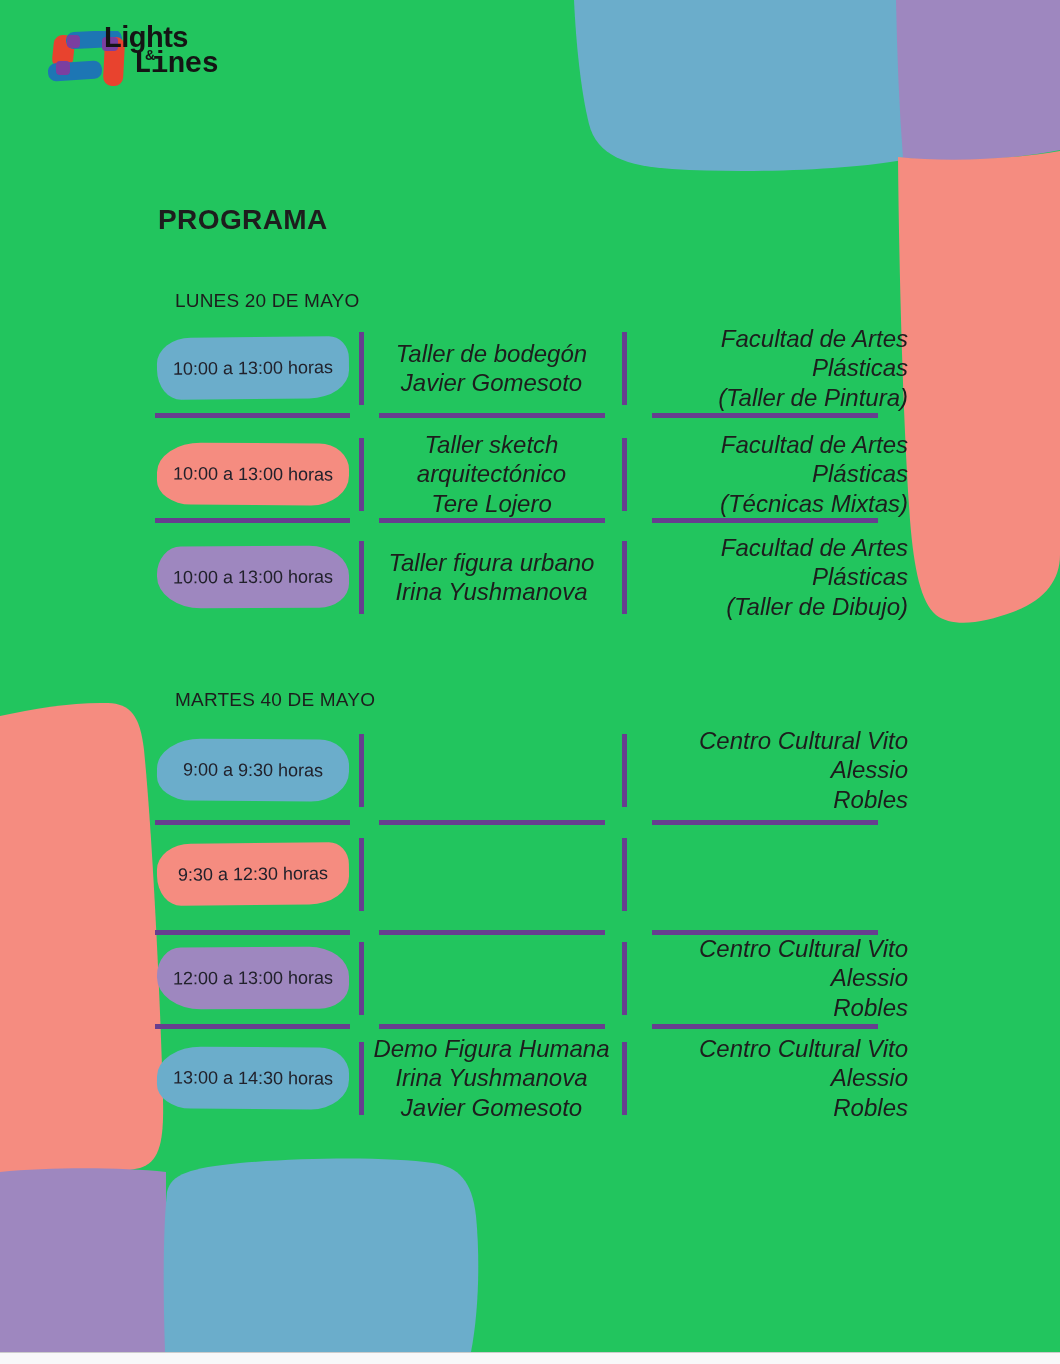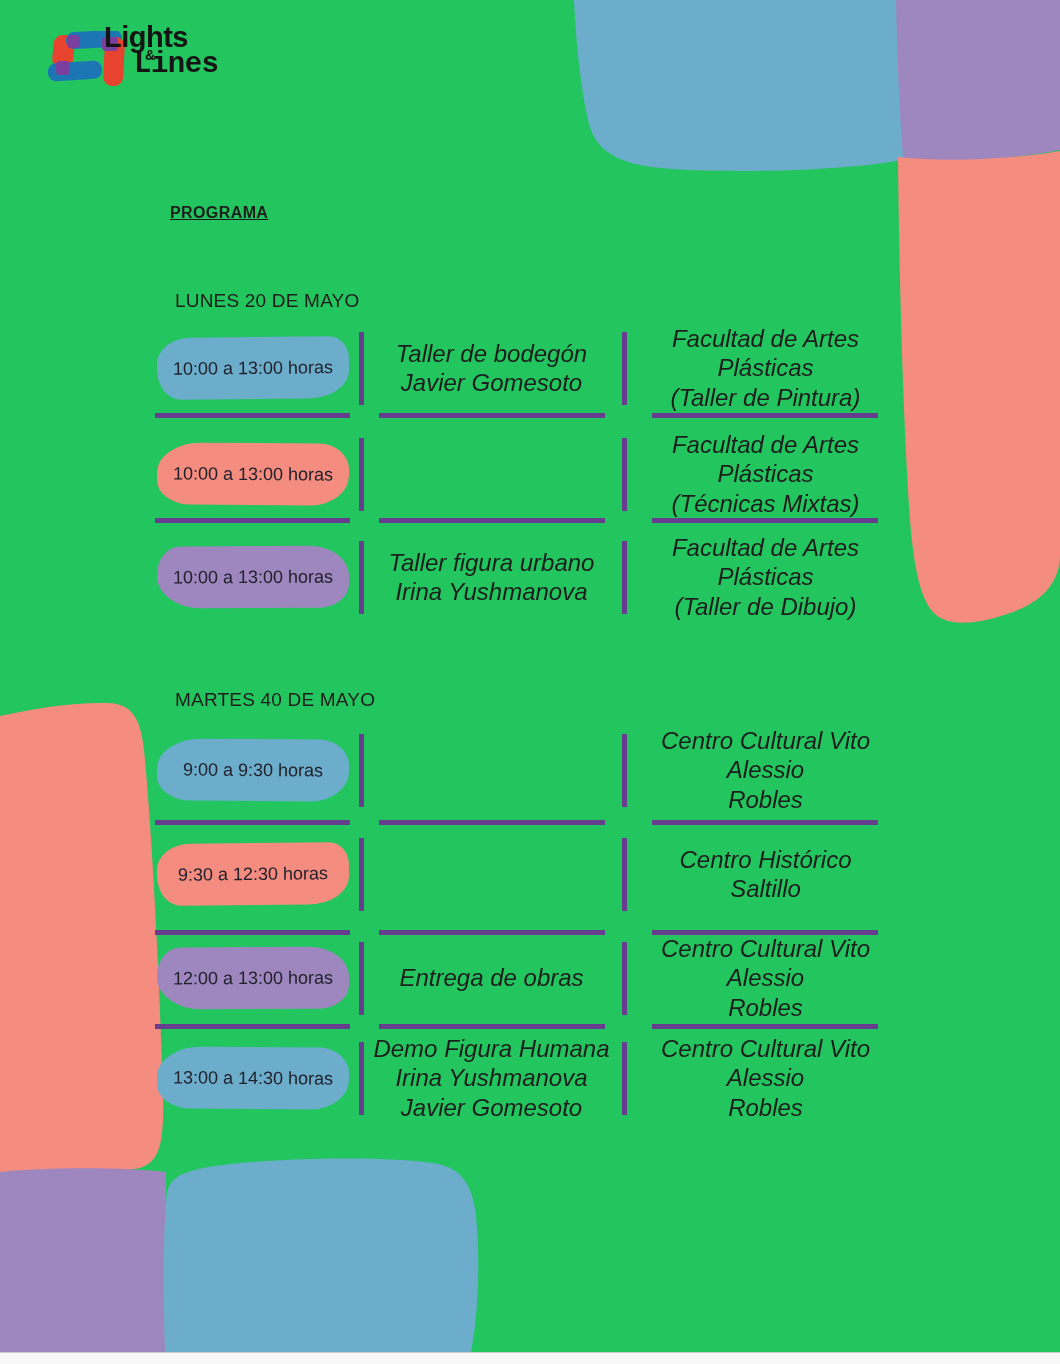--- a/index.html
+++ b/index.html
@@ -9,39 +9,39 @@
   
   .deco-layer{position:absolute;left:0;top:0;width:1060px;height:1364px;z-index:0;}
   
   .logo{position:absolute;left:48px;top:28px;z-index:2;width:260px;height:70px;}
   .logo-mark{position:absolute;left:0;top:3px;}
   .logo-text{position:absolute;left:56px;top:-4px;font-weight:800;font-size:29px;
              line-height:27px;color:#141414;letter-spacing:-0.5px;}
   .logo-text .line2{margin-left:30px;font-family:Liberation Mono, monospace;}
   .logo-amp{position:absolute;left:97px;top:19px;font-size:14px;font-weight:800;color:#141414;}
   
-  .h-programa{position:absolute;left:170px;top:204px;z-index:2;font-size:16px;font-weight:700;
-              letter-spacing:0.4px;color:#1d1d1d;text-decoration:underline;}
+  .h-programa{position:absolute;left:158px;top:204px;z-index:2;font-size:28px;font-weight:700;
+              letter-spacing:0.4px;color:#1d1d1d;}
   .day-label{position:absolute;left:175px;z-index:2;font-size:19px;color:#1d1d1d;letter-spacing:0.2px;}
   
   .row{position:absolute;left:155px;width:730px;height:72px;z-index:2;}
   .brush{position:absolute;left:2px;top:5px;width:192px;height:62px;display:flex;
          align-items:center;justify-content:center;font-size:18px;color:#21212b;text-align:center;}
   [data-brush="blue"]{background:var(--blue);}
   [data-brush="salmon"]{background:var(--salmon);}
   [data-brush="purple"]{background:var(--purple);}
   .r-a{border-radius:34px 20px 40px 24px / 26px 22px 28px 30px;transform:rotate(-0.6deg);}
   .r-b{border-radius:44px 30px 38px 34px / 30px 26px 30px 24px;transform:rotate(0.4deg);}
   .r-c{border-radius:24px 40px 30px 44px / 28px 30px 24px 32px;transform:rotate(-0.3deg);}
   .vbar{position:absolute;top:0;width:5px;height:73px;background:var(--line);}
   .v1{left:204px;} .v2{left:467px;}
   .cell{position:absolute;top:0;height:72px;display:flex;align-items:center;justify-content:center;
         text-align:center;white-space:pre-line;font-size:24px;line-height:1.22;color:#1d1d1d;font-style:italic;}
   .cell.activity{left:218px;width:237px;}
-  .cell.location{left:493px;width:235px;}
+  .cell.location{left:518px;width:235px;text-align:right;}
   
   .ulrow{position:absolute;left:155px;width:730px;height:5px;z-index:2;}
   .ulrow .ul{position:absolute;top:0;height:5px;background:var(--line);}
   .ul1{left:0;width:195px;} .ul2{left:224px;width:226px;} .ul3{left:497px;width:226px;}
   
   .page-bottom-line{position:absolute;left:0;top:1352px;width:1060px;height:1px;background:#cccccc;z-index:3;}
   .page-bottom-gap{position:absolute;left:0;top:1353px;width:1060px;height:11px;background:#f8f8f9;z-index:3;}
 </style>
 </head>
 <body>
@@ -89,20 +89,22 @@
   </div>
   <div class="ulrow" style="top:413px">
     <span class="ul ul1"></span>
       <span class="ul ul2"></span>
       <span class="ul ul3"></span>
   </div>
 
   <div class="row" style="top:438px">
     <div class="brush r-b" data-brush="salmon">10:00 a 13:00 horas</div>
     <div class="vbar v1"></div>
+    <div class="cell activity">Taller sketch arquitectónico
+Tere Lojero</div>
     <div class="vbar v2"></div>
     <div class="cell location">Facultad de Artes Plásticas
 (Técnicas Mixtas)</div>
   </div>
   <div class="ulrow" style="top:518px">
     <span class="ul ul1"></span>
       <span class="ul ul2"></span>
       <span class="ul ul3"></span>
   </div>
 
@@ -126,32 +128,30 @@
   <div class="ulrow" style="top:820px">
     <span class="ul ul1"></span>
       <span class="ul ul2"></span>
       <span class="ul ul3"></span>
   </div>
 
   <div class="row" style="top:838px">
     <div class="brush r-a" data-brush="salmon">9:30 a 12:30 horas</div>
     <div class="vbar v1"></div>
     <div class="vbar v2"></div>
-    <div class="cell location">Centro Histórico Saltillo</div>
   </div>
   <div class="ulrow" style="top:930px">
     <span class="ul ul1"></span>
       <span class="ul ul2"></span>
       <span class="ul ul3"></span>
   </div>
 
   <div class="row" style="top:942px">
     <div class="brush r-c" data-brush="purple">12:00 a 13:00 horas</div>
     <div class="vbar v1"></div>
-    <div class="cell activity">Entrega de obras</div>
     <div class="vbar v2"></div>
     <div class="cell location">Centro Cultural Vito Alessio
 Robles</div>
   </div>
   <div class="ulrow" style="top:1024px">
     <span class="ul ul1"></span>
       <span class="ul ul2"></span>
       <span class="ul ul3"></span>
   </div>
 

